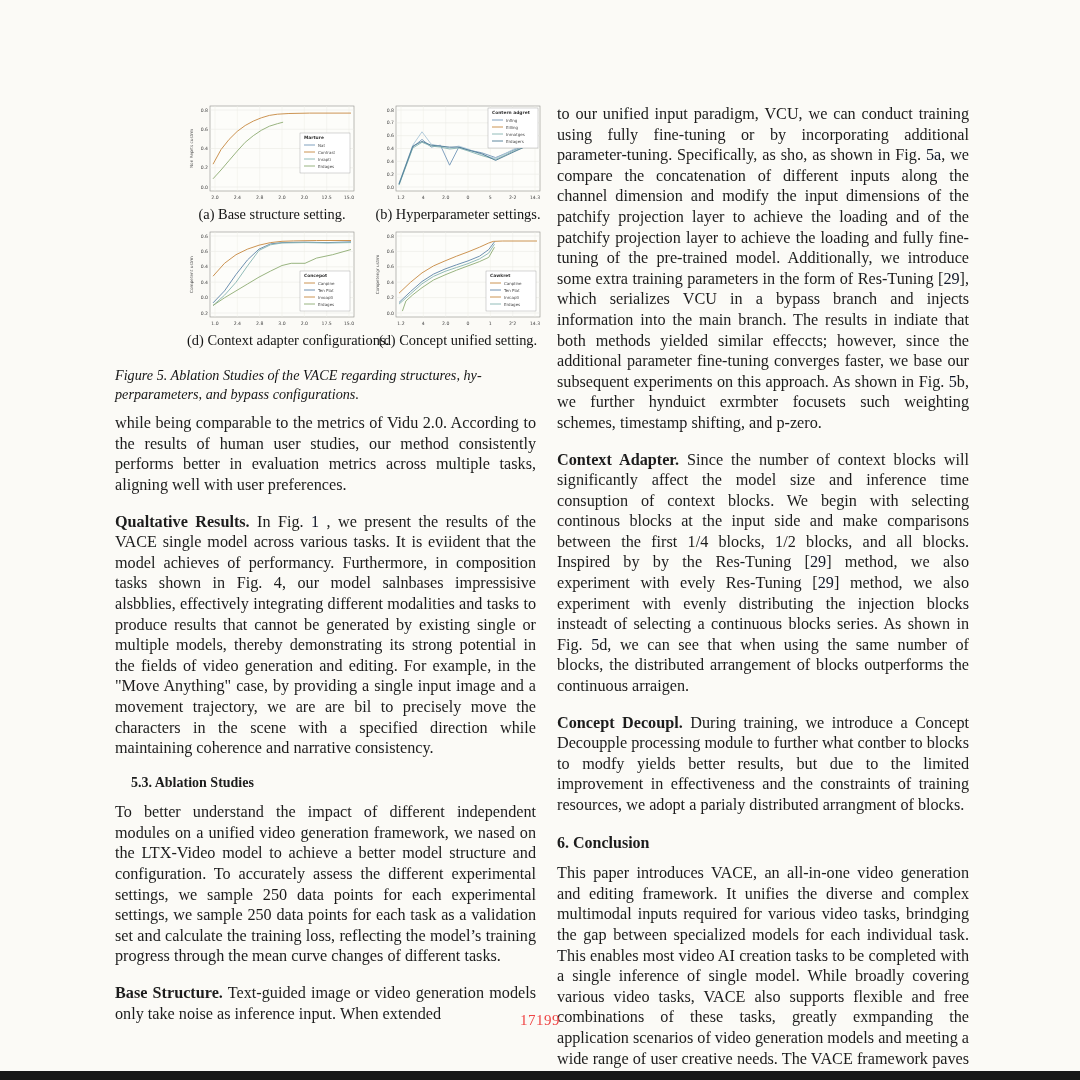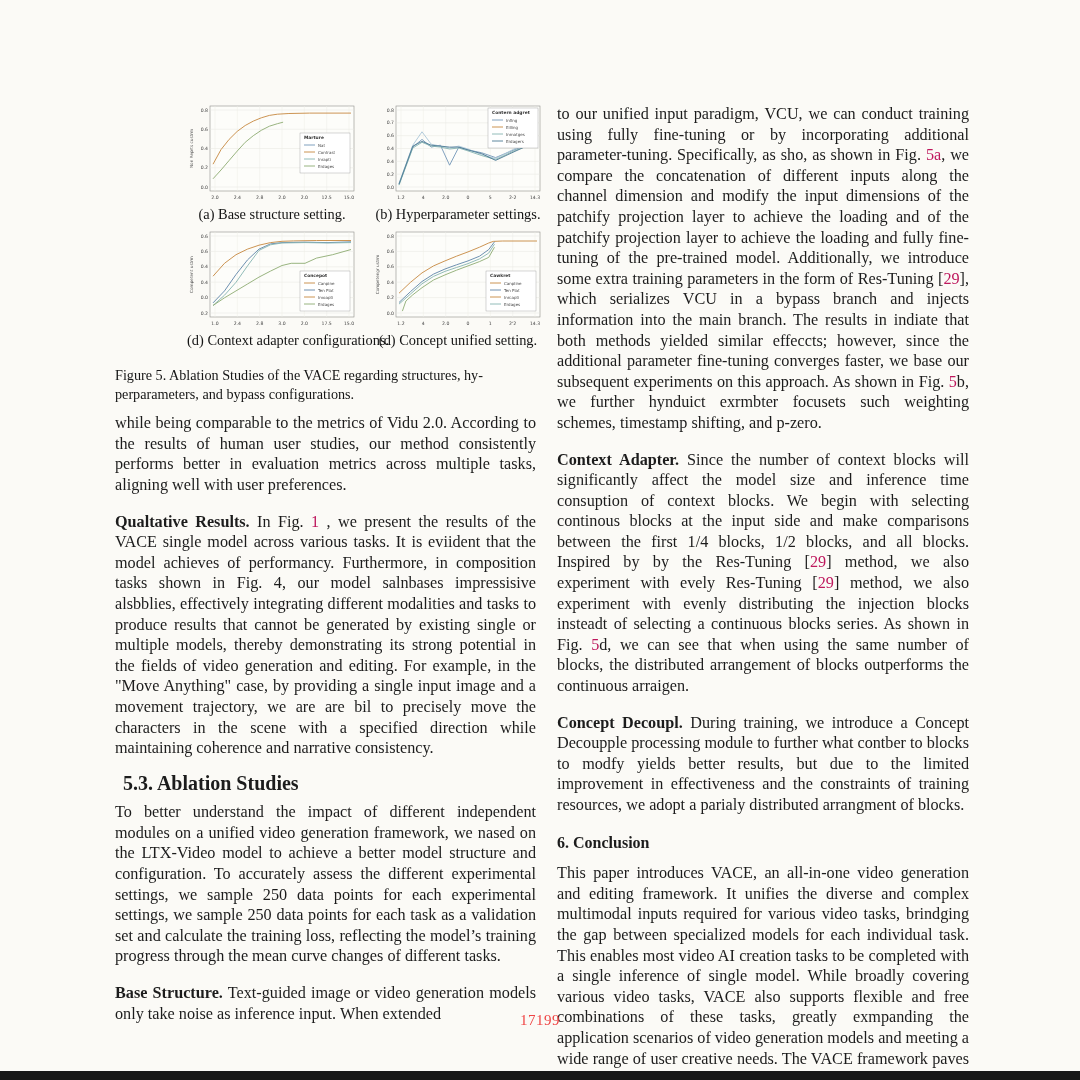--- a/index.html
+++ b/index.html
@@ -9,33 +9,33 @@
     background:#fbfaf6;overflow:hidden;
     font-family:"Liberation Serif","DejaVu Serif",serif;
     color:#1c1c1c;
   }
   .col{position:absolute;width:421px;text-align:justify;font-size:16.2px;line-height:20.6px;}
   .col-left{left:115px;top:103px;}
   .col-right{left:557px;top:104px;width:412px;}
   .para{margin:0;}
   .para + .para{margin-top:16px;}
   .lead{font-weight:bold;}
-  .ref{color:#be185d;}
-  .subsec-heading{font-weight:bold;font-size:20px;margin:14px 0 9px 8px;text-align:left;}
+  .ref{color:#0f172a;}
+  .subsec-heading{font-weight:bold;font-size:14px;margin:14px 0 9px 16px;text-align:left;}
   .sec-heading{font-weight:bold;font-size:16px;margin:17px 0 10px 0;text-align:left;}
   .figure-block{margin-left:72px;width:348px;}
   .chart-row{display:flex;gap:16px;}
   .chart-row + .chart-row{margin-top:6px;}
   .chart-cell{width:170px;}
   .chart-cell svg{display:block;}
   .subcaption{
     font-size:14.4px;line-height:18px;text-align:center;white-space:nowrap;
     margin-top:2px;color:#141414;
   }
-  .figure-caption{margin-top:17px;width:421px;font-size:14.2px;line-height:18.6px;color:#151515;}
+  .figure-caption{margin-top:17px;width:421px;font-size:14.2px;line-height:18.6px;color:#151515;font-style:italic;}
   .page-number{
     position:absolute;left:0;top:1012px;width:1080px;text-align:center;
     font-size:15px;color:#ef4444;letter-spacing:0.5px;
   }
   .bottom-bar{position:absolute;left:0;bottom:0;width:1080px;height:9px;background:#181818;}
 </style>
 </head>
 <body>
 
 <div class="page">

